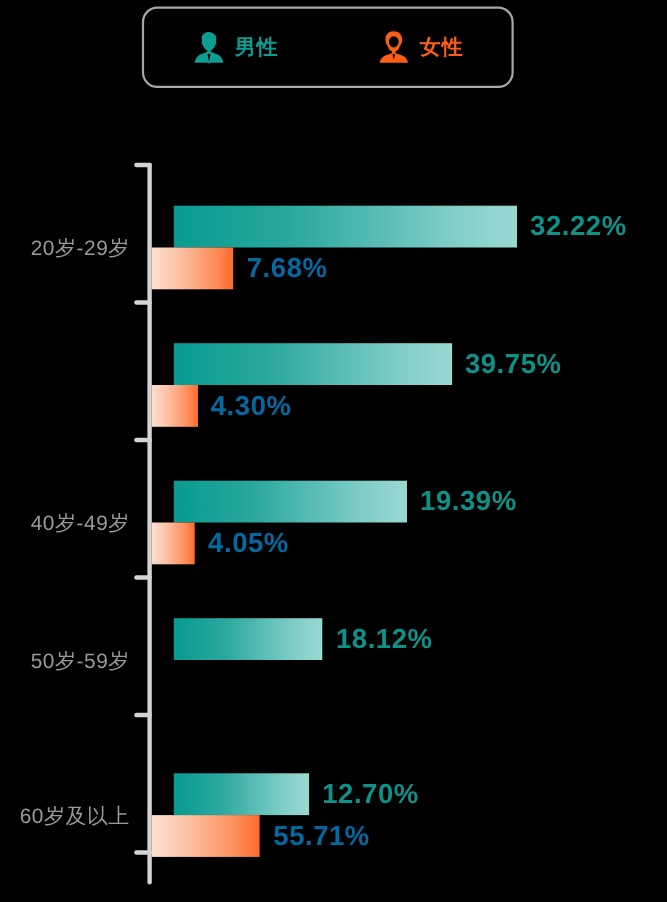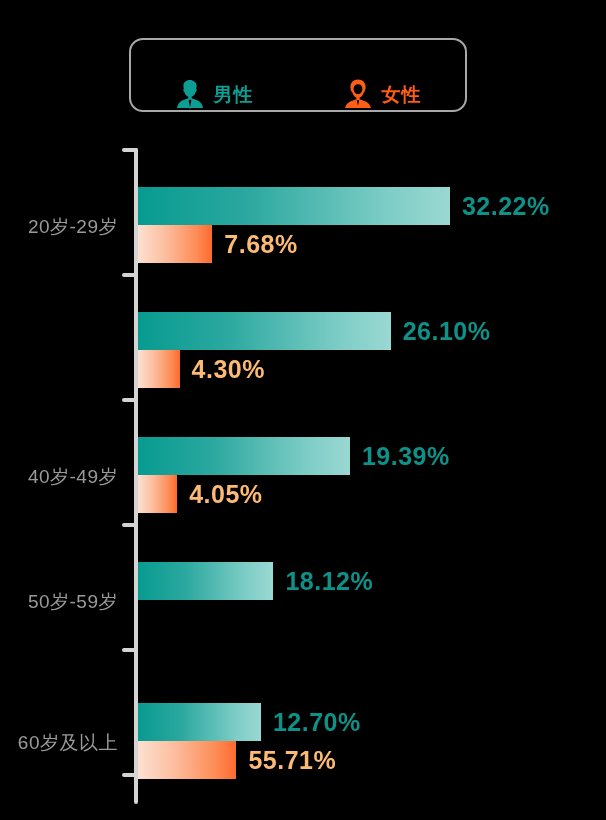--- a/index.html
+++ b/index.html
@@ -22,22 +22,21 @@
   
   .legend {
     position: absolute;
     left: 129px;
     top: 6px;
     width: 338px;
     height: 74px;
     border: 2px solid #a8a8a8;
     border-radius: 14px;
     display: flex;
-    align-items: flex-end;
-    margin-top: 32px;
+    align-items: center;
   }
 
   .legend-half {
     flex: 1 1 50%;
     display: flex;
     align-items: center;
     justify-content: center;
     gap: 9px;
   }
 
@@ -109,21 +108,21 @@
     white-space: nowrap;
   }
 
   .bar-row {
     position: absolute;
     left: 138px;
     height: 38px;
     display: flex;
     align-items: center;
   }
-  .bar-row.male { top: 14px; }
+  .bar-row.male { top: 14px; margin-left: 20px; }
   .bar-row.female { top: 52px; }
 
   .bar {
     height: 38px;
     flex: 0 0 auto;
   }
   .bar.male {
     background: linear-gradient(to right, #079b90 0%, #2ba89f 35%, #7dcdc6 80%, #9bd8d2 100%);
   }
   .bar.female {
@@ -132,21 +131,21 @@
 
   .bar-value {
     font-size: 25px;
     font-weight: bold;
     line-height: 1;
     letter-spacing: 0.5px;
     margin-left: 12px;
     white-space: nowrap;
   }
   .bar-row.male .bar-value { color: #0d9188; }
-  .bar-row.female .bar-value { color: #fdba74; }
+  .bar-row.female .bar-value { color: #0369a1; }
 </style>
 </head>
 <body>
 
 <div class="page">
 
   <div class="legend">
     <div class="legend-half male">
       <span class="legend-icon">
         <svg viewBox="0 0 30 32" width="30" height="32" aria-hidden="true">
@@ -191,21 +190,21 @@
             <span class="bar-value">32.22%</span>
           </div>
           <div class="bar-row female">
             <div class="bar female" style="width: 74.3424px;"></div>
             <span class="bar-value">7.68%</span>
           </div>
         </div>
         <div class="group" style="top: 158px;">
           <div class="bar-row male">
             <div class="bar male" style="width: 252.648px;"></div>
-            <span class="bar-value">26.10%</span>
+            <span class="bar-value">39.75%</span>
           </div>
           <div class="bar-row female">
             <div class="bar female" style="width: 41.624px;"></div>
             <span class="bar-value">4.30%</span>
           </div>
         </div>
         <div class="group" style="top: 283px;">
           <div class="cat-label">40岁-49岁</div>
           <div class="bar-row male">
             <div class="bar male" style="width: 211.895px;"></div>

